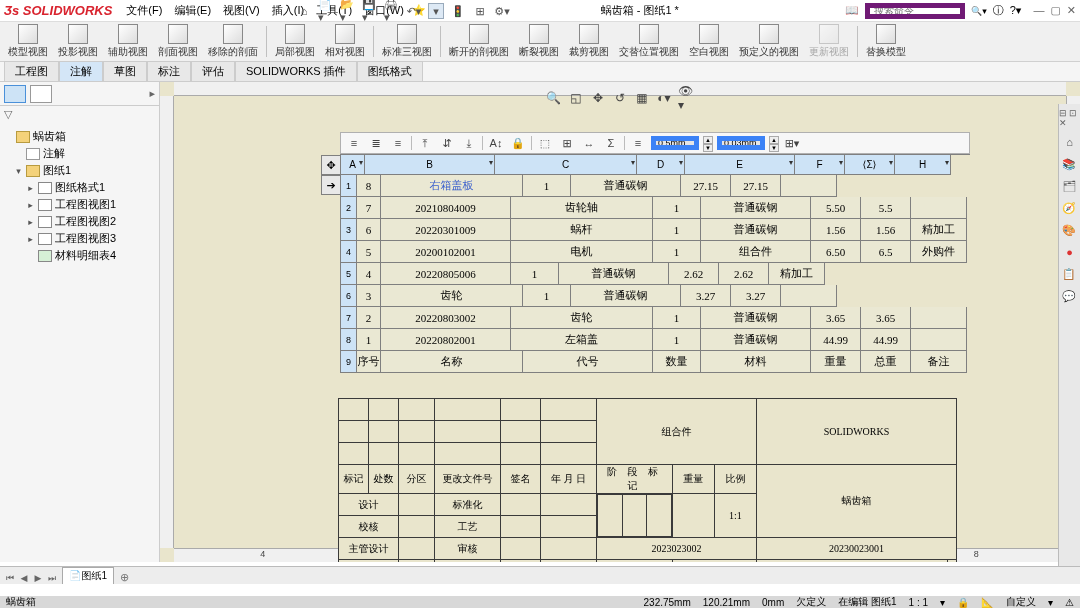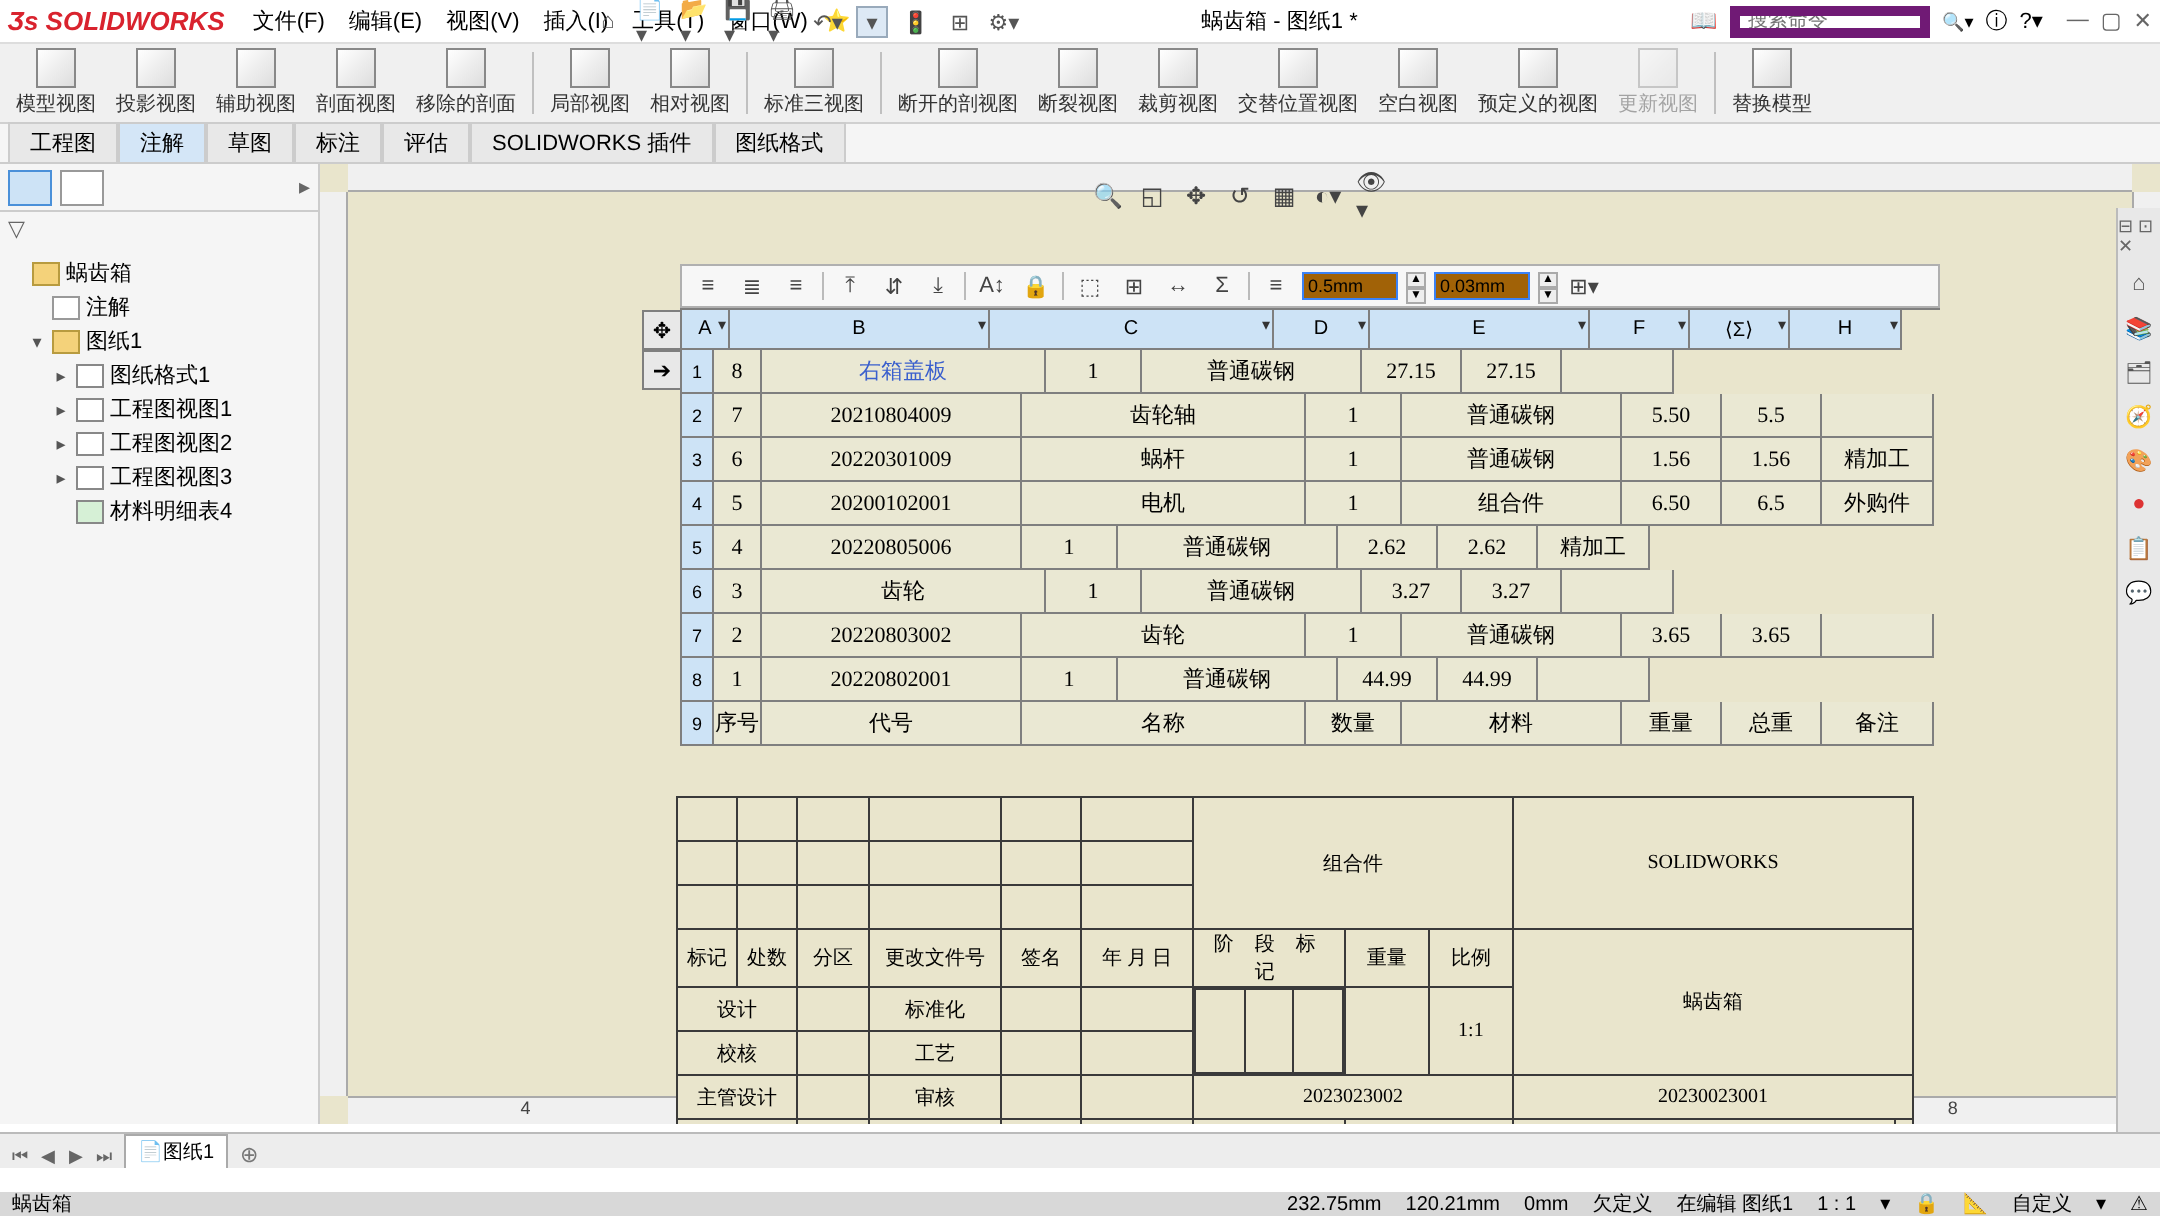--- a/index.html
+++ b/index.html
@@ -41,21 +41,21 @@
 .ruler-bottom { position: absolute; left: 14px; right: 14px; bottom: 0; height: 14px; background: #f0f0f0; border-top: 1px solid #aaa; display: flex; color: #444; font-size: 9px; }
 .rtick { flex: 1; text-align: center; border-right: 1px solid #ccc; }
 .rside-label { position: absolute; font-size: 10px; color: #222; }
 .view-tb { position: absolute; top: 6px; left: 50%; transform: translateX(-50%); height: 20px; display: flex; gap: 6px; align-items: center; z-index: 3; }
 .vt-icon { width: 16px; height: 16px; display: flex; align-items: center; justify-content: center; color: #444; font-size: 12px; }
 
 .sheet-edit { position: absolute; left: 180px; top: 50px; width: 630px; z-index: 2; }
 .format-tb { height: 22px; background: #f7f7f7; border: 1px solid #b0b0b0; display: flex; align-items: center; padding: 0 4px; gap: 4px; }
 .ft-icon { width: 18px; height: 16px; border: 1px solid transparent; display: flex; align-items: center; justify-content: center; color: #444; font-size: 11px; }
 .ft-sep { width: 1px; height: 14px; background: #bbb; }
-.dim-field { width: 48px; height: 14px; font-size: 9px; border: 1px solid #3b82f6; background: #a16207; padding: 0 2px; }
+.dim-field { width: 48px; height: 14px; font-size: 9px; border: 5px solid #3b82f6; background: #e5e5e5; padding: 0 2px; }
 .spin { width: 10px; height: 14px; display: flex; flex-direction: column; }
 .spin div { flex:1; font-size: 6px; text-align: center; line-height: 6px; border: 1px solid #aaa; background: #eee; }
 .grid-wrap { border-left: 1px solid #7f7f7f; border-top: 1px solid #7f7f7f; position: relative; }
 .corner-handle { position: absolute; left: -20px; top: 0; width: 20px; height: 20px; background: #e8e8e8; border: 1px solid #7f7f7f; display:flex;align-items:center;justify-content:center; }
 .row-arrow { position: absolute; left: -20px; top: 20px; width: 20px; height: 20px; background: #e8e8e8; border: 1px solid #7f7f7f; display:flex;align-items:center;justify-content:center; }
 .col-hdr-row { display: flex; height: 20px; }
 .col-hdr { background: #cde3f6; border-right: 1px solid #7f7f7f; border-bottom: 1px solid #7f7f7f; display: flex; align-items: center; justify-content: center; font-size: 10px; position: relative; }
 .col-hdr .dd { position: absolute; right: 1px; top: 3px; font-size: 8px; color: #333; }
 .row-hdr { width: 16px; background: #cde3f6; border-right: 1px solid #7f7f7f; border-bottom: 1px solid #7f7f7f; display: flex; align-items: center; justify-content: center; font-size: 9px; }
 .drow { display: flex; height: 22px; }
@@ -406,31 +406,32 @@
               <div class="cell wD">1</div>
               <div class="cell wE">普通碳钢</div>
               <div class="cell wF">3.65</div>
               <div class="cell wG">3.65</div>
               <div class="cell wH"></div>
             </div>
             <div class="drow" style="margin-left: 16px;">
               <div class="row-hdr" style="margin-left: -16px;">8</div>
               <div class="cell wA">1</div>
               <div class="cell wB">20220802001</div>
+              <div class="cell wC">左箱盖</div>
               <div class="cell wD">1</div>
               <div class="cell wE">普通碳钢</div>
               <div class="cell wF">44.99</div>
               <div class="cell wG">44.99</div>
               <div class="cell wH"></div>
             </div>
             <div class="drow" style="margin-left: 16px;">
               <div class="row-hdr" style="margin-left: -16px;">9</div>
               <div class="cell wA">序号</div>
+              <div class="cell wC">名称</div>
               <div class="cell wB">代号</div>
-              <div class="cell wC">名称</div>
               <div class="cell wD">数量</div>
               <div class="cell wE">材料</div>
               <div class="cell wF">重量</div>
               <div class="cell wG">总重</div>
               <div class="cell wH">备注</div>
             </div>
           </div>
       </div>
     </div>
 

